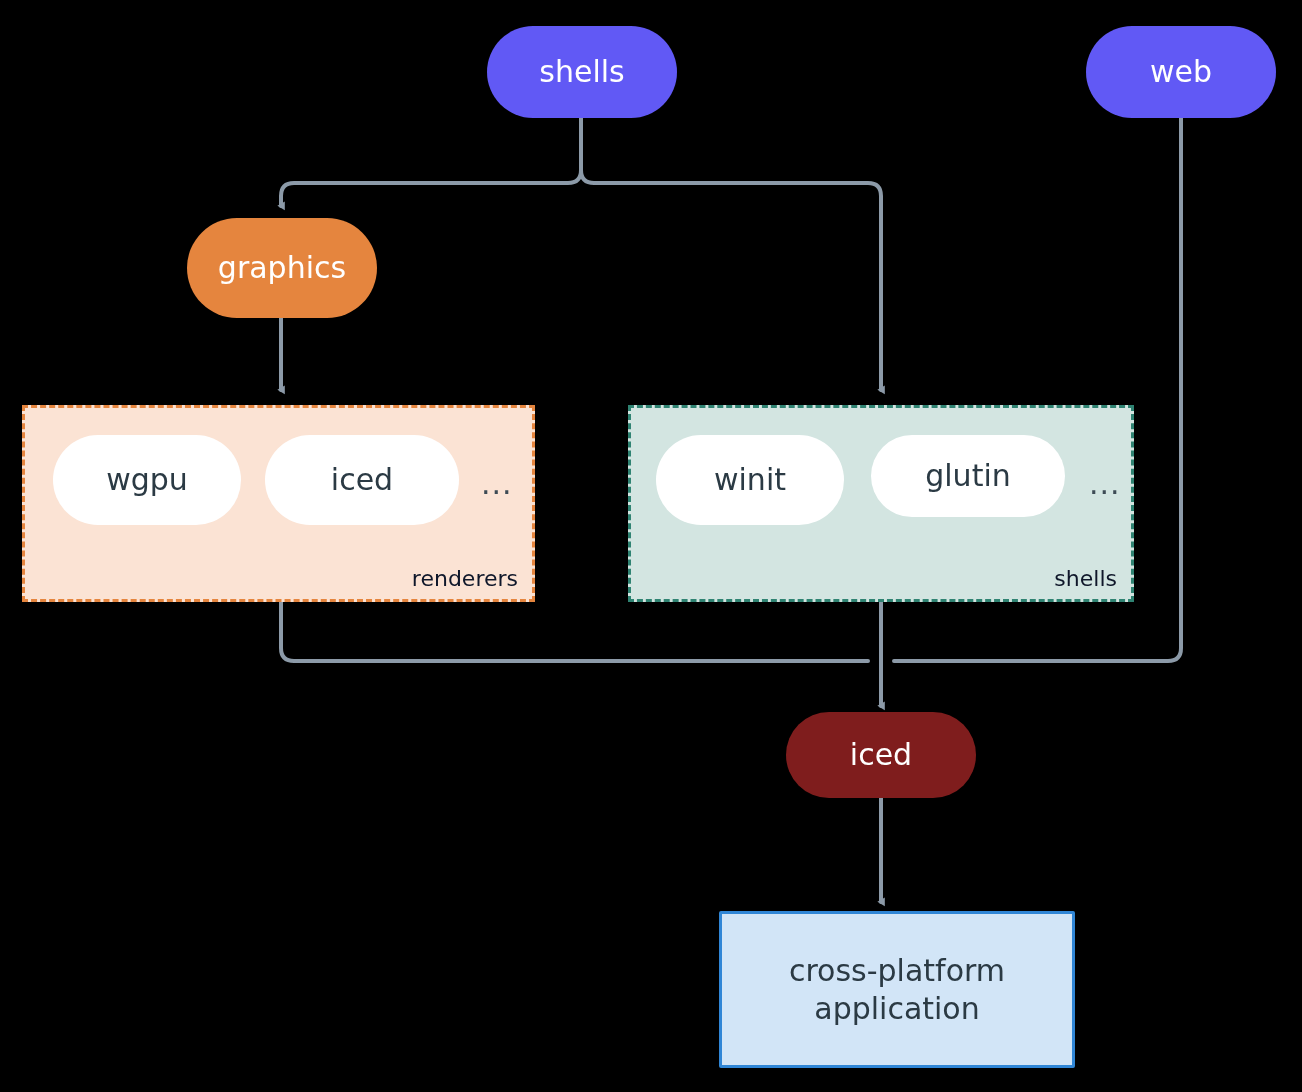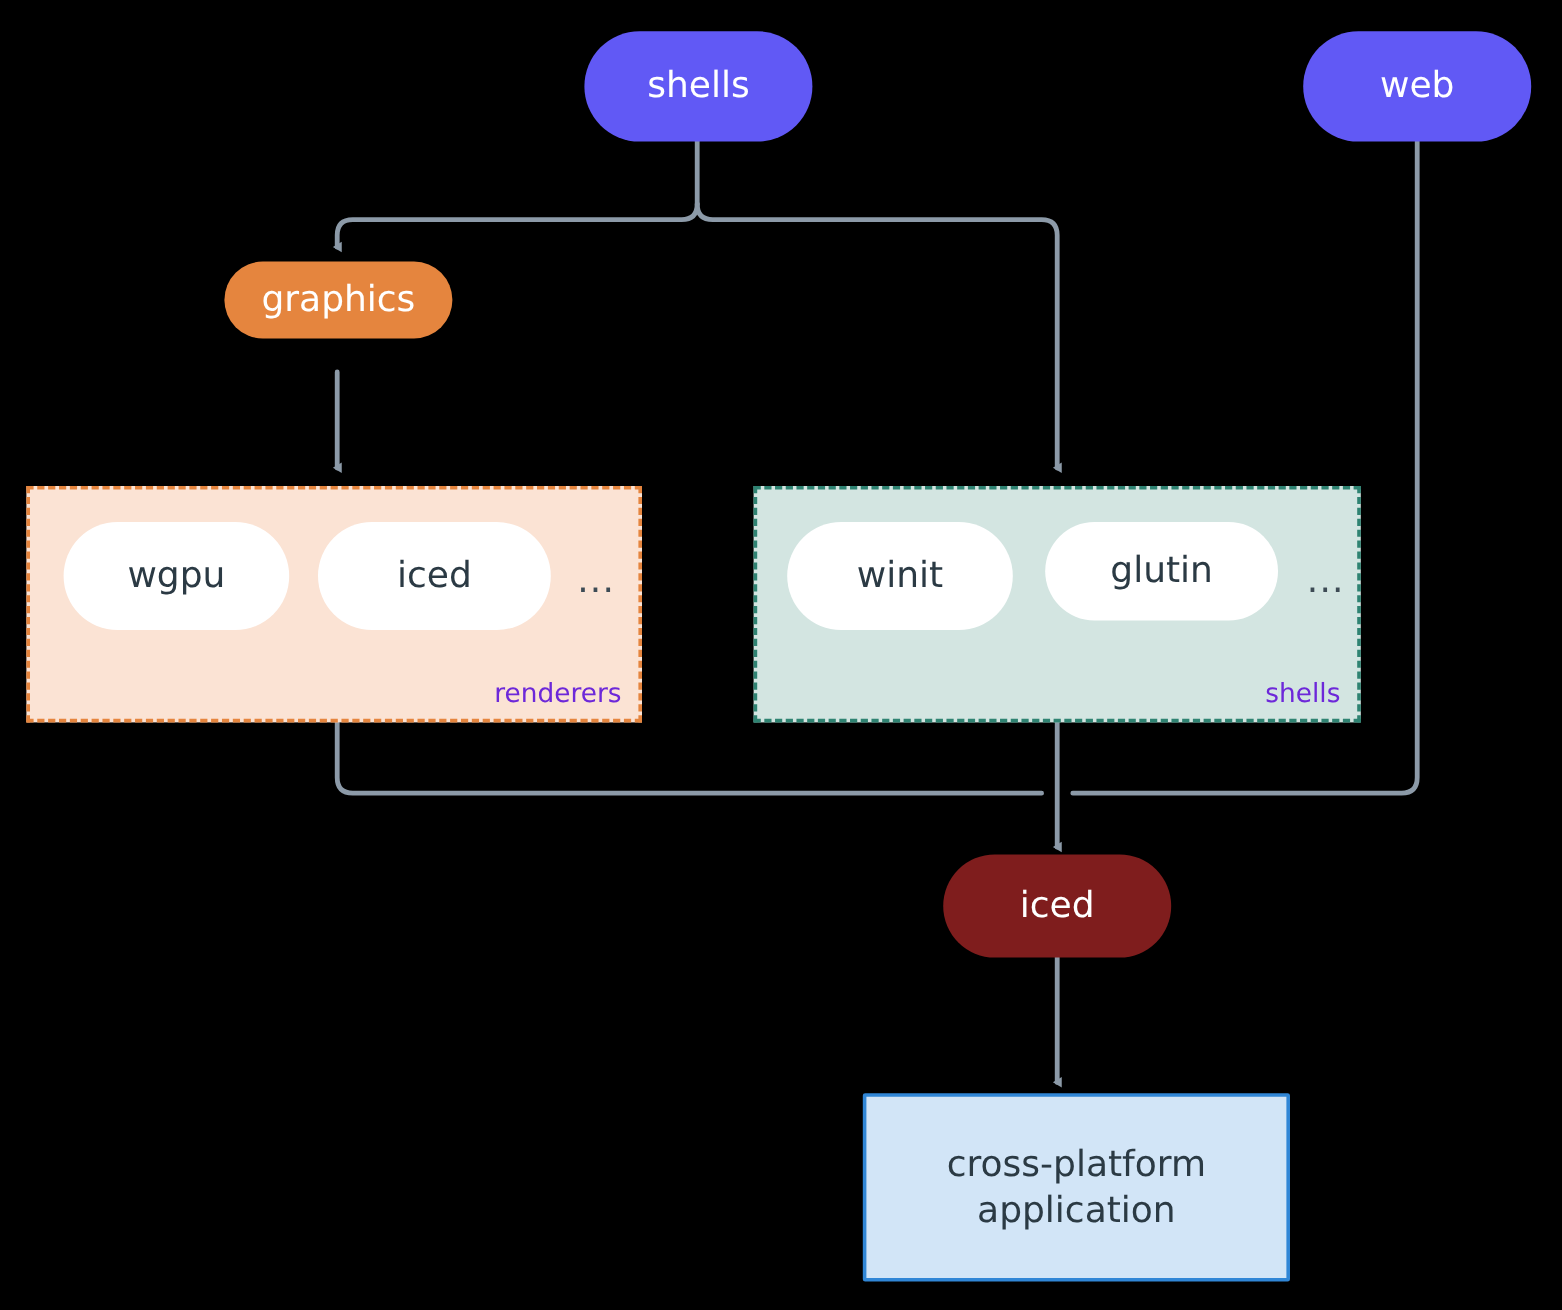--- a/index.html
+++ b/index.html
@@ -50,21 +50,21 @@
   
   .group {
     position: absolute;
     box-sizing: border-box;
   }
   .group-label {
     position: absolute;
     right: 14px;
     bottom: 8px;
     font-size: 22px;
-    color: #6d28d9;
+    color: #0f172a;
     margin-left: 36px;
   }
   .ellipsis {
     position: absolute;
     font-size: 30px;
     color: #3d4b55;
     letter-spacing: 1px;
   }
   .rectbox {
     border-radius: 2px;
@@ -108,21 +108,21 @@
   </svg>
 
   <div class="node pill" style="left:487px; top:26px; width:190px; height:92px; background:#6159f5;">
     <span>shells</span>
   </div>
 
   <div class="node pill" style="left:1086px; top:26px; width:190px; height:92px; background:#6159f5;">
     <span>web</span>
   </div>
 
-  <div class="node pill" style="left:187px; top:218px; width:190px; height:64px; background:#e5853e;">
+  <div class="node pill" style="left:187px; top:218px; width:190px; height:100px; background:#e5853e;">
     <span>graphics</span>
   </div>
 
   <div class="group" style="left:22px; top:405px; width:513px; height:197px; background:#fbe3d4; border:3px dashed #e5853e;">
     <div class="node pill-small" style="left:28px; top:27px; width:188px; height:90px;text-align:right;">
       <span>wgpu</span>
     </div>
     <div class="node pill-small" style="left:240px; top:27px; width:194px; height:90px;">
       <span>iced</span>
     </div>

